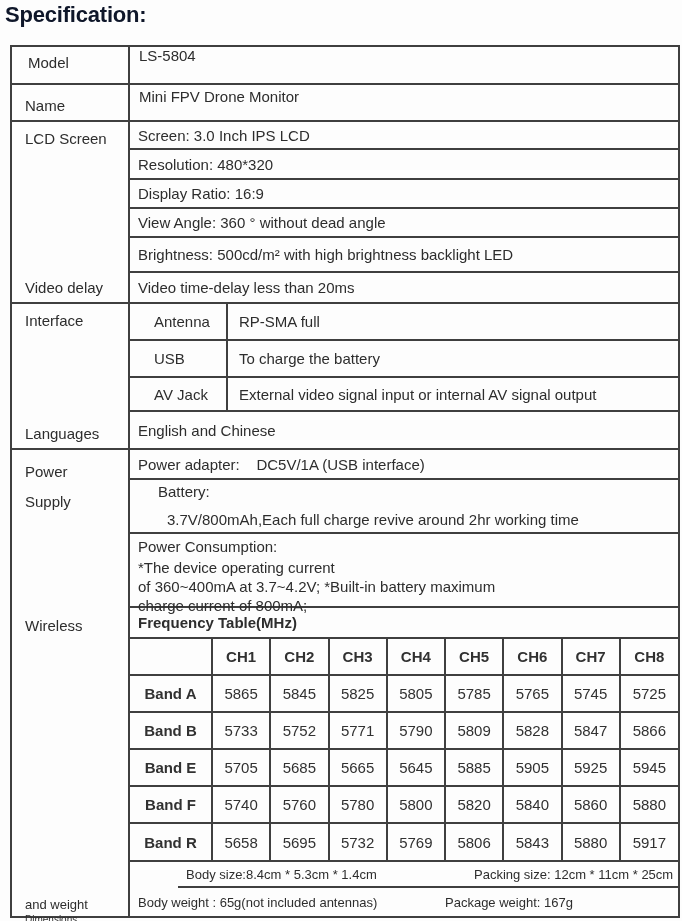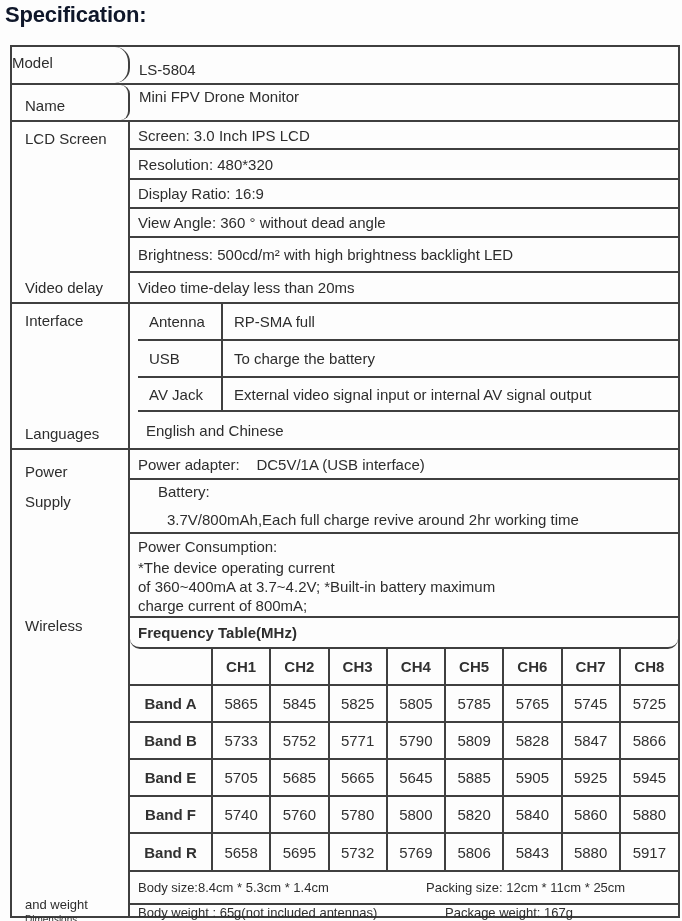--- a/index.html
+++ b/index.html
@@ -16,61 +16,61 @@
     position:absolute;left:5px;top:2px;
     font-size:22px;font-weight:700;color:#0f172a;letter-spacing:-0.2px;
   }
   .spec-table{
     position:absolute;left:10px;top:45px;width:670px;height:873px;
     border:2px solid var(--bd);box-sizing:border-box;
     display:flex;flex-direction:column;font-size:15px;
   }
   .section{display:flex;border-bottom:2px solid var(--bd);box-sizing:border-box;min-height:0;}
   .section.last{border-bottom:none;flex:1;}
-  .s1{height:38px;} .s2{height:37px;} .s3{height:182px;} .s4{height:146px;gap:8px;}
+  .s1{height:38px;} .s2{height:37px;} .s3{height:182px;} .s4{height:146px;}
 
   .label-col{
     width:118px;flex-shrink:0;border-right:2px solid var(--bd);
     box-sizing:border-box;font-size:15px;
   }
-  .label-top{padding:7px 2px 0 0;border-radius:15px;}
-  .label-bottom{display:flex;align-items:flex-end;padding:0 2px 6px 13px;border-radius:9px;}
+  .label-top{padding:7px 2px 0 16px;}
+  .label-bottom{display:flex;align-items:flex-end;padding:0 2px 6px 13px;}
   .spread{display:flex;flex-direction:column;justify-content:space-between;padding:8px 2px 6px 13px;}
   .rel{position:relative;}
   .pl{position:absolute;left:13px;white-space:nowrap;}
   .pl.p1{top:13px;} .pl.p2{top:43px;} .pl.pw{top:167px;}
   .pl.pd1{top:420px;font-size:10px;margin-top:44px;} .pl.pd2{top:447px;font-size:13px;}
 
   .content-col{flex:1;display:flex;flex-direction:column;min-width:0;box-sizing:border-box;}
   .vcell{flex:1;display:flex;padding-left:9px;box-sizing:border-box;}
-  .v-bottom{align-items:flex-end;padding-bottom:5px;}
+  .v-bottom{padding-bottom:5px;}
   .v-top{align-items:flex-start;padding-top:3px;}
 
   .crow{
     border-bottom:2px solid var(--bd);display:flex;align-items:center;
     padding-left:8px;box-sizing:border-box;flex-shrink:0;
   }
   .crow.flexlast{flex:1;border-bottom:none;}
   .h28{height:28px;} .h30{height:30px;} .h29{height:29px;} .h35{height:35px;}
   .h37{height:37px;} .h34{height:34px;} .h31{height:31px;} .h54{height:54px;padding-left:28px;}
-  .h80{height:84px;} .h25{height:33px;}
-
-  .iface{padding-left:3px;align-items:stretch;}
+  .h80{height:74px;} .h25{height:26px;margin-left:48px;}
+
+  .iface{padding-left:16px;align-items:stretch;}
   .subcell{
     width:82px;flex-shrink:0;border-right:2px solid var(--bd);
     display:flex;align-items:center;padding-left:8px;box-sizing:border-box;
   }
   .subdesc{display:flex;align-items:center;padding-left:11px;}
 
   .block{flex-direction:column;align-items:flex-start;justify-content:flex-start;}
   .batt-title{padding-top:3px;}
   .batt-detail{margin-top:11px;padding-left:9px;}
   .cons-title{padding-top:4px;}
   .cons-lines{margin-top:3px;line-height:19px;}
-  .bold{font-weight:700;border-radius:10px;}
+  .bold{font-weight:700;}
   .pre{white-space:pre;}
 
   .freqwrap{height:223px;border-bottom:2px solid var(--bd);box-sizing:border-box;padding:0;display:block;flex-shrink:0;}
   table.freq{border-collapse:collapse;border-style:hidden;table-layout:fixed;width:100%;}
   .freq th,.freq td{border:2px solid var(--bd);text-align:center;padding:0;font-size:15px;color:#313131;}
   .freq thead tr{height:36px;}
   .freq tbody tr{height:37px;}
   .freq th{font-weight:700;}
   .freq td.band{font-weight:700;}
   col.c0{width:82px;}

